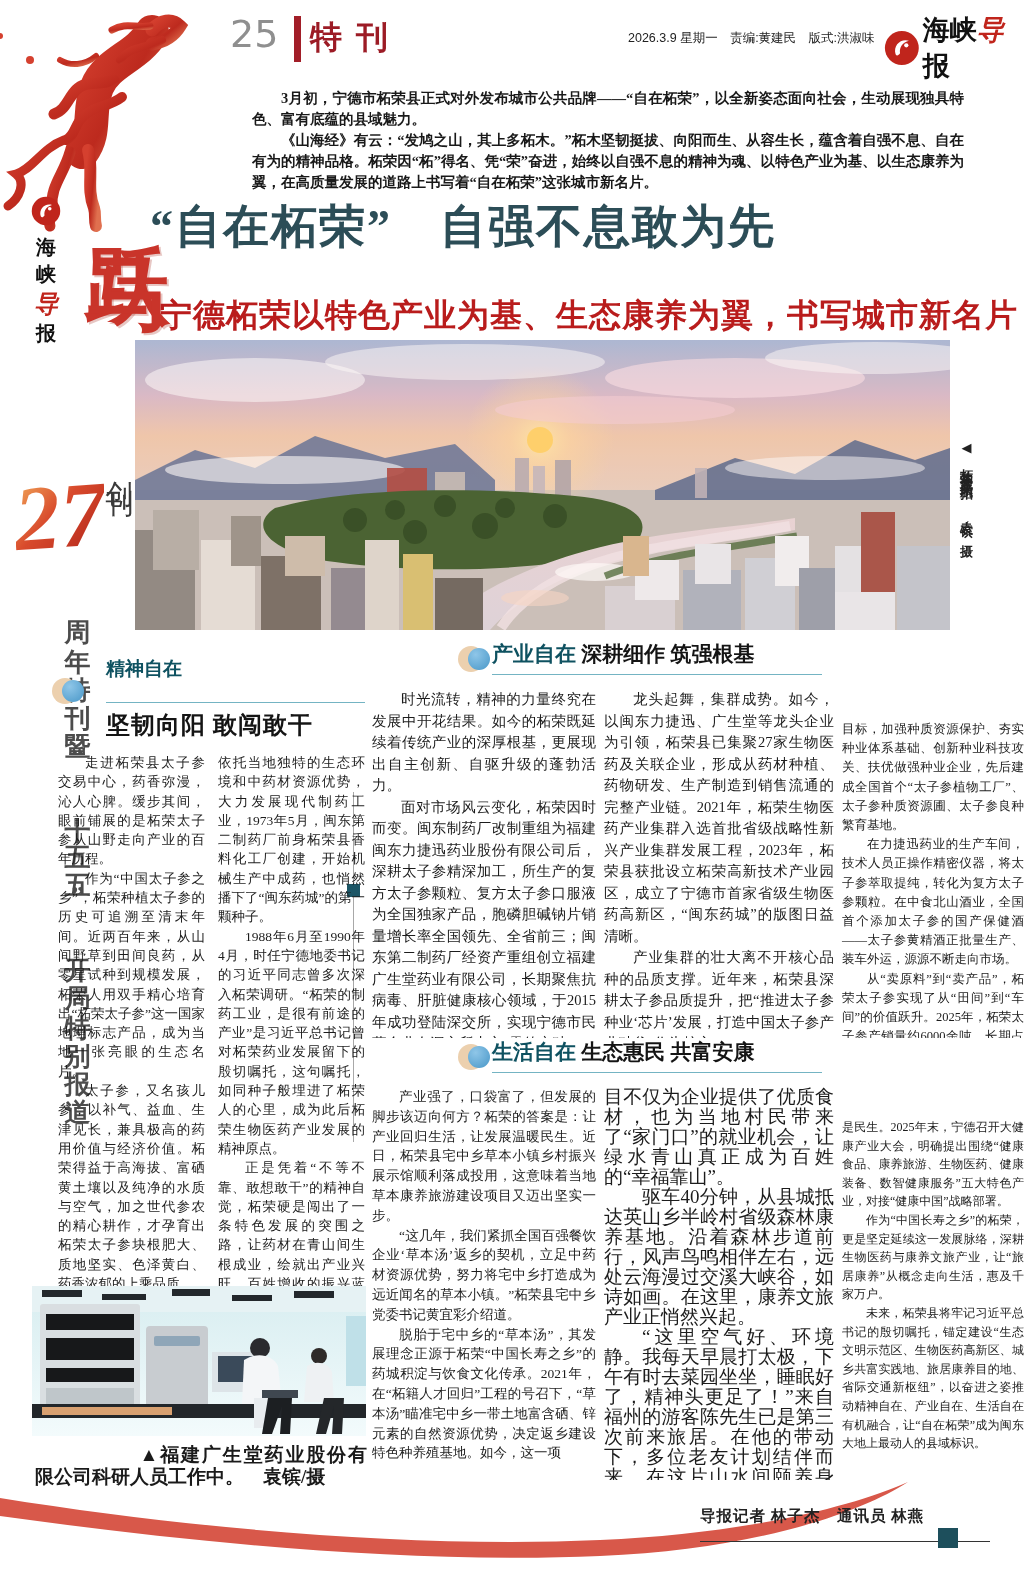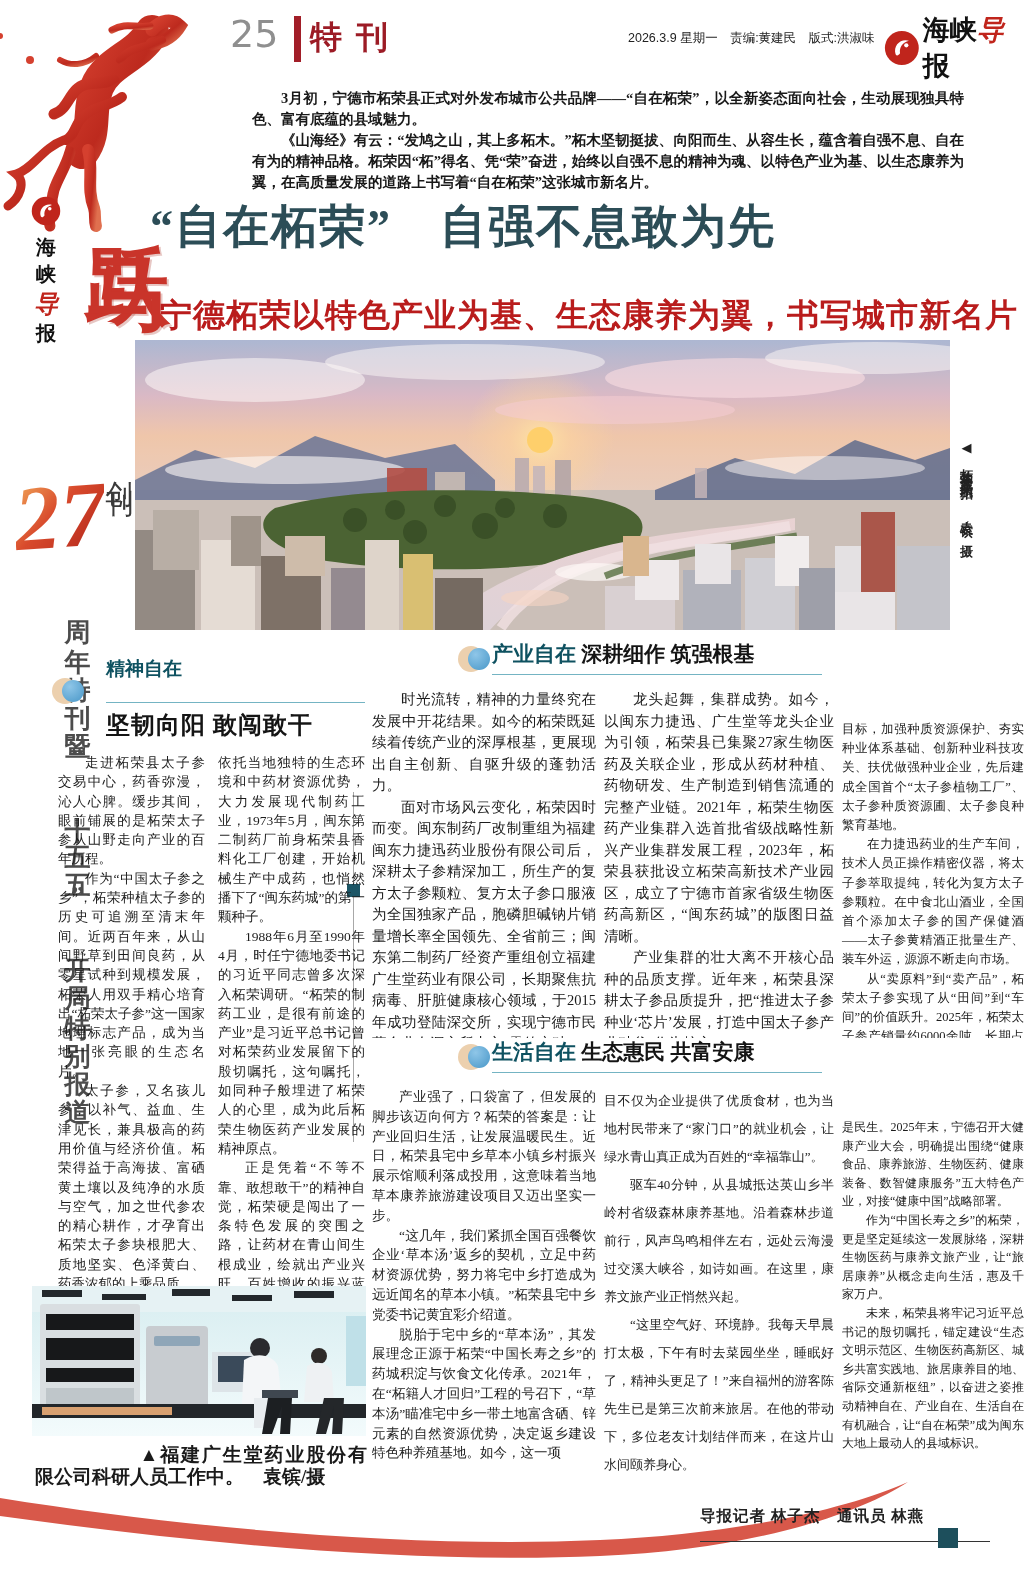--- a/index.html
+++ b/index.html
@@ -69,21 +69,21 @@
   .block-mid{left:372px;width:652px;}
   .block-s2{top:640px;}
   .block-s3{top:1038px;background:#fff;height:442px;overflow:hidden;}
   .mid-head{position:relative;margin-left:120px;width:330px;padding-bottom:6px;font-size:21px;font-weight:900;color:#141414;white-space:nowrap;}
   .mid-head .orn{left:-34px;top:6px;}
   .mid-cols{display:flex;gap:8px;margin-top:14px;}
   .mc1{width:224px;font-size:14.5px;line-height:21.5px;}
   .mc2{width:230px;font-size:14.5px;line-height:21.5px;}
   .mc3{width:182px;font-size:12.5px;line-height:19.2px;margin-top:31px;}
   .block-s3 .mc1{font-size:13.5px;line-height:19.8px;}
-  .block-s3 .mc2{font-size:13px;line-height:28px;}
+  .block-s3 .mc2{font-size:19px;line-height:20px;}
   .block-s3 .mc3{font-size:12px;line-height:18.6px;}
 
   
   .lab-photo{left:32px;top:1286px;width:334px;height:150px;overflow:hidden;background:#e8f3f5;}
   .lab-caption{left:35px;top:1444px;width:332px;font-size:19px;font-weight:600;line-height:22px;color:#1a1a1a;text-align:justify;text-indent:5.5em;}
 
   
   .swoosh{left:0;top:1458px;}
   .credit-text{left:700px;top:1506px;width:300px;font-size:15.5px;font-weight:700;color:#222;letter-spacing:1px;}
   .credit-line{left:700px;top:1541px;width:290px;border-top:1.5px solid #333;}

